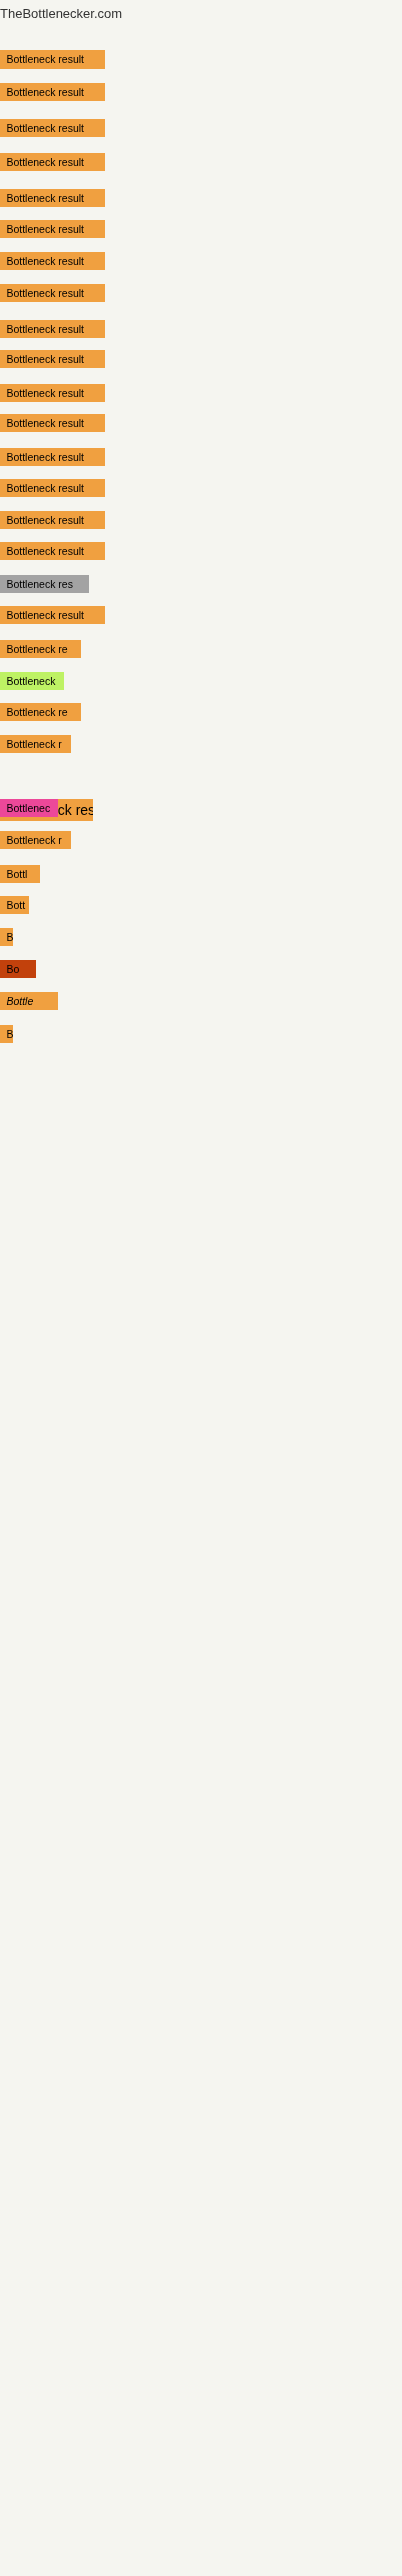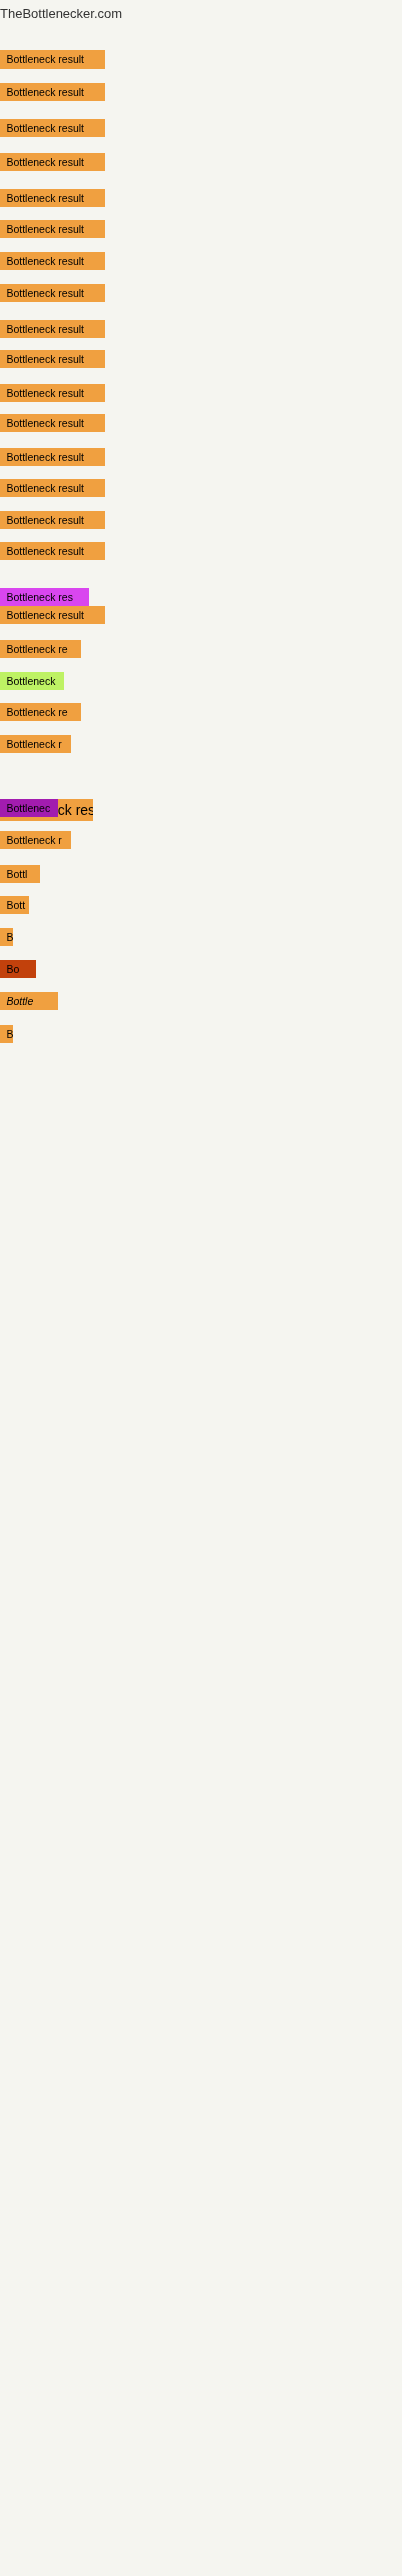--- a/index.html
+++ b/index.html
@@ -43,28 +43,28 @@
     <div style="position: absolute; top: 224px; left: 0px; background-color: rgb(240, 160, 64); color: rgb(0, 0, 0); font-size: 10.5px; padding: 3.2px 6.4px; width: 105px; overflow: hidden; white-space: nowrap;">Bottleneck result</div>
     <div style="position: absolute; top: 256px; left: 0px; background-color: rgb(240, 160, 64); color: rgb(0, 0, 0); font-size: 10.5px; padding: 3.2px 6.4px; width: 105px; overflow: hidden; white-space: nowrap;">Bottleneck result</div>
     <div style="position: absolute; top: 292px; left: 0px; background-color: rgb(240, 160, 64); color: rgb(0, 0, 0); font-size: 10.5px; padding: 3.2px 6.4px; width: 105px; overflow: hidden; white-space: nowrap;">Bottleneck result</div>
     <div style="position: absolute; top: 322px; left: 0px; background-color: rgb(240, 160, 64); color: rgb(0, 0, 0); font-size: 10.5px; padding: 3.2px 6.4px; width: 105px; overflow: hidden; white-space: nowrap;">Bottleneck result</div>
     <div style="position: absolute; top: 356px; left: 0px; background-color: rgb(240, 160, 64); color: rgb(0, 0, 0); font-size: 10.5px; padding: 3.2px 6.4px; width: 105px; overflow: hidden; white-space: nowrap;">Bottleneck result</div>
     <div style="position: absolute; top: 386px; left: 0px; background-color: rgb(240, 160, 64); color: rgb(0, 0, 0); font-size: 10.5px; padding: 3.2px 6.4px; width: 105px; overflow: hidden; white-space: nowrap;">Bottleneck result</div>
     <div style="position: absolute; top: 420px; left: 0px; background-color: rgb(240, 160, 64); color: rgb(0, 0, 0); font-size: 10.5px; padding: 3.2px 6.4px; width: 105px; overflow: hidden; white-space: nowrap;">Bottleneck result</div>
     <div style="position: absolute; top: 451px; left: 0px; background-color: rgb(240, 160, 64); color: rgb(0, 0, 0); font-size: 10.5px; padding: 3.2px 6.4px; width: 105px; overflow: hidden; white-space: nowrap;">Bottleneck result</div>
     <div style="position: absolute; top: 483px; left: 0px; background-color: rgb(240, 160, 64); color: rgb(0, 0, 0); font-size: 10.5px; padding: 3.2px 6.4px; width: 105px; overflow: hidden; white-space: nowrap;">Bottleneck result</div>
     <div style="position: absolute; top: 514px; left: 0px; background-color: rgb(240, 160, 64); color: rgb(0, 0, 0); font-size: 10.5px; padding: 3.2px 6.4px; width: 105px; overflow: hidden; white-space: nowrap;">Bottleneck result</div>
-    <div style="position: absolute; top: 547px; left: 0px; background-color: #d946ef; color: rgb(0, 0, 0); font-size: 10.5px; padding: 3.2px 6.4px; width: 89px; overflow: hidden; white-space: nowrap; margin-top: 13px;">Bottleneck res</div>
+    <div style="position: absolute; top: 547px; left: 0px; background-color: #a3a3a3; color: rgb(0, 0, 0); font-size: 10.5px; padding: 3.2px 6.4px; width: 89px; overflow: hidden; white-space: nowrap;">Bottleneck res</div>
     <div style="position: absolute; top: 578px; left: 0px; background-color: rgb(240, 160, 64); color: rgb(0, 0, 0); font-size: 10.5px; padding: 3.2px 6.4px; width: 105px; overflow: hidden; white-space: nowrap;">Bottleneck result</div>
     <div style="position: absolute; top: 612px; left: 0px; background-color: rgb(240, 160, 64); color: rgb(0, 0, 0); font-size: 10.5px; padding: 3.2px 6.4px; width: 81px; overflow: hidden; white-space: nowrap;">Bottleneck re</div>
     <div style="position: absolute; top: 644px; left: 0px; background-color: #bef264; color: rgb(0, 0, 0); font-size: 10.5px; padding: 3.2px 6.4px; width: 64px; overflow: hidden; white-space: nowrap;">Bottleneck</div>
     <div style="position: absolute; top: 675px; left: 0px; background-color: rgb(240, 160, 64); color: rgb(0, 0, 0); font-size: 10.5px; padding: 3.2px 6.4px; width: 81px; overflow: hidden; white-space: nowrap;">Bottleneck re</div>
     <div style="position: absolute; top: 707px; left: 0px; background-color: rgb(240, 160, 64); color: rgb(0, 0, 0); font-size: 10.5px; padding: 3.2px 6.4px; width: 71px; overflow: hidden; white-space: nowrap;">Bottleneck r</div>
     <div style="position: absolute; top: 771px; left: 0px; background-color: rgb(240, 160, 64); color: rgb(0, 0, 0); font-size: 14px; padding: 3.2px 6.4px; width: 93px; overflow: hidden; white-space: nowrap;">Bottleneck resu</div>
-    <div style="position: absolute; top: 771px; left: 0px; background-color: #a21caf; color: rgb(0, 0, 0); font-size: 10.5px; padding: 3.2px 6.4px; width: 58px; overflow: hidden; white-space: nowrap;">Bottlenec</div>
+    <div style="position: absolute; top: 771px; left: 0px; background-color: #ec4899; color: rgb(0, 0, 0); font-size: 10.5px; padding: 3.2px 6.4px; width: 58px; overflow: hidden; white-space: nowrap;">Bottlenec</div>
     <div style="position: absolute; top: 803px; left: 0px; background-color: rgb(240, 160, 64); color: rgb(0, 0, 0); font-size: 10.5px; padding: 3.2px 6.4px; width: 71px; overflow: hidden; white-space: nowrap;">Bottleneck r</div>
     <div style="position: absolute; top: 837px; left: 0px; background-color: rgb(240, 160, 64); color: rgb(0, 0, 0); font-size: 10.5px; padding: 3.2px 6.4px; width: 40px; overflow: hidden; white-space: nowrap;">Bottl</div>
     <div style="position: absolute; top: 868px; left: 0px; background-color: rgb(240, 160, 64); color: rgb(0, 0, 0); font-size: 10.5px; padding: 3.2px 6.4px; width: 29px; overflow: hidden; white-space: nowrap;">Bott</div>
     <div style="position: absolute; top: 900px; left: 0px; background-color: rgb(240, 160, 64); color: rgb(0, 0, 0); font-size: 10.5px; padding: 3.2px 6.4px; width: 13px; overflow: hidden; white-space: nowrap;">B</div>
     <div style="position: absolute; top: 932px; left: 0px; background-color: #c2410c; color: rgb(0, 0, 0); font-size: 10.5px; padding: 3.2px 6.4px; width: 36px; overflow: hidden; white-space: nowrap;">Bo</div>
     <div style="position: absolute; top: 964px; left: 0px; background-color: rgb(240, 160, 64); color: rgb(0, 0, 0); font-size: 10.5px; padding: 3.2px 6.4px; width: 58px; overflow: hidden; white-space: nowrap; font-style: italic;">Bottle</div>
     <div style="position: absolute; top: 997px; left: 0px; background-color: rgb(240, 160, 64); color: rgb(0, 0, 0); font-size: 10.5px; padding: 3.2px 6.4px; width: 13px; overflow: hidden; white-space: nowrap;">B</div>
   </div>
 
 

